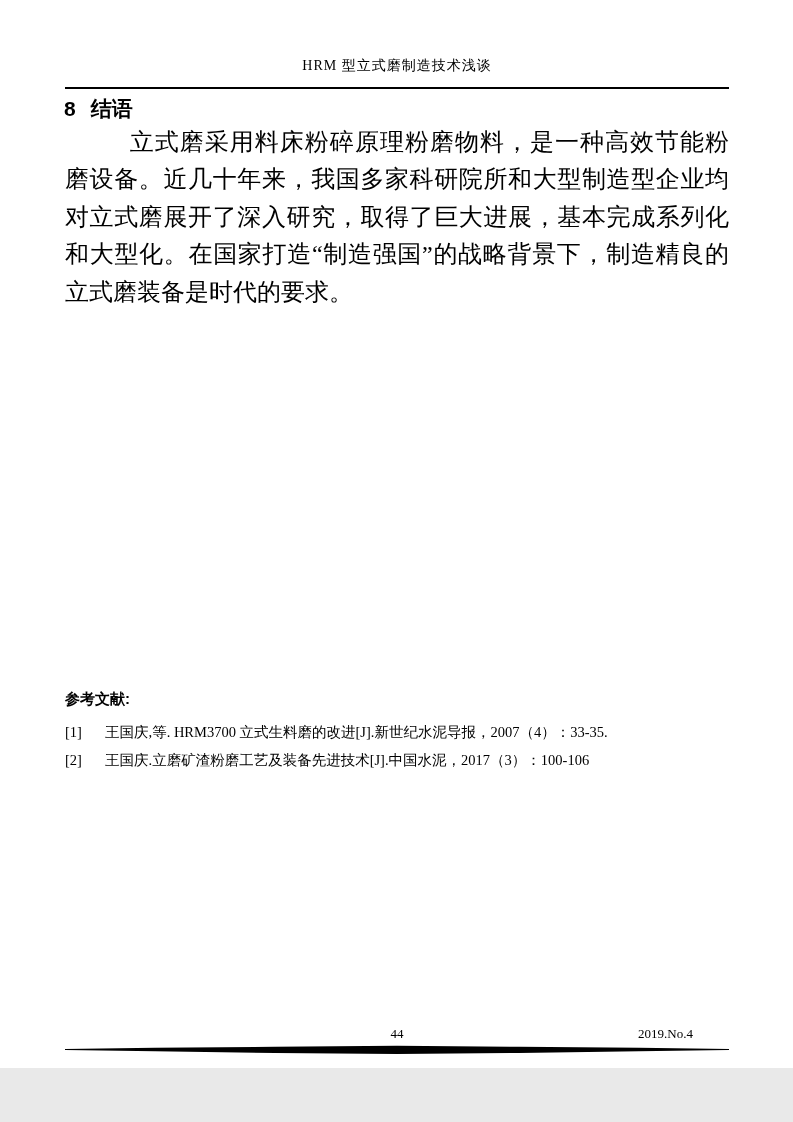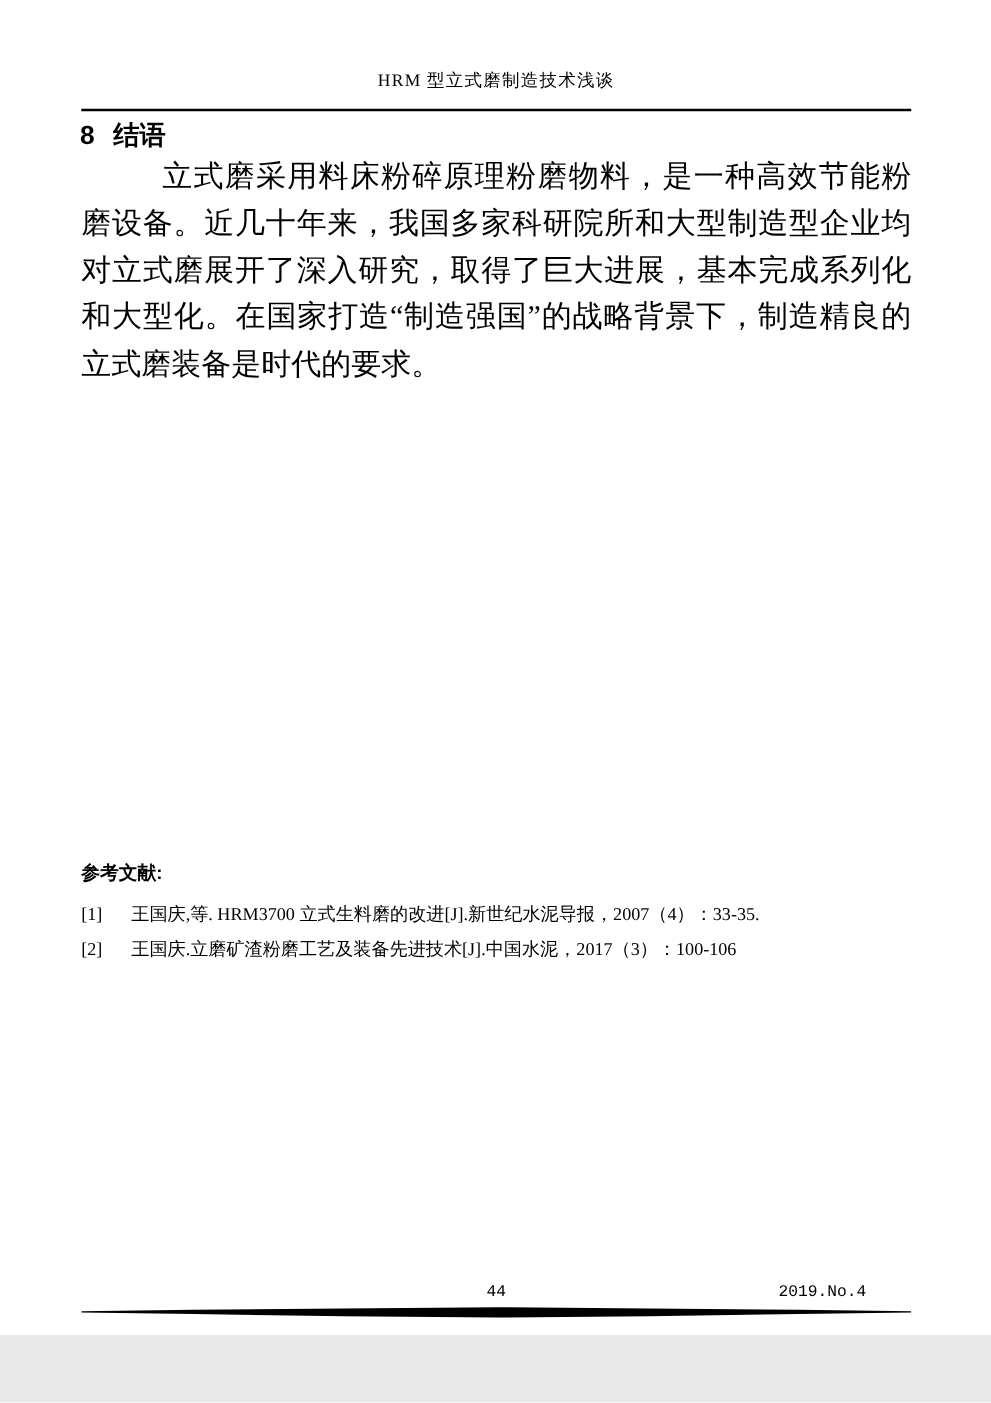--- a/index.html
+++ b/index.html
@@ -93,21 +93,21 @@
     left: 65px;
     width: 664px;
     height: 12px;
   }
   .footer-row {
     position: absolute;
     top: 1024px;
     left: 65px;
     width: 664px;
     height: 20px;
-    font-family: Liberation Mono, monospace;
+    font-family: Liberation Serif, serif;
     font-size: 13px;
     line-height: 20px;
   }
   .page-number {
     display: block;
     width: 100%;
     text-align: center;
   }
   .issue-label {
     position: absolute;

